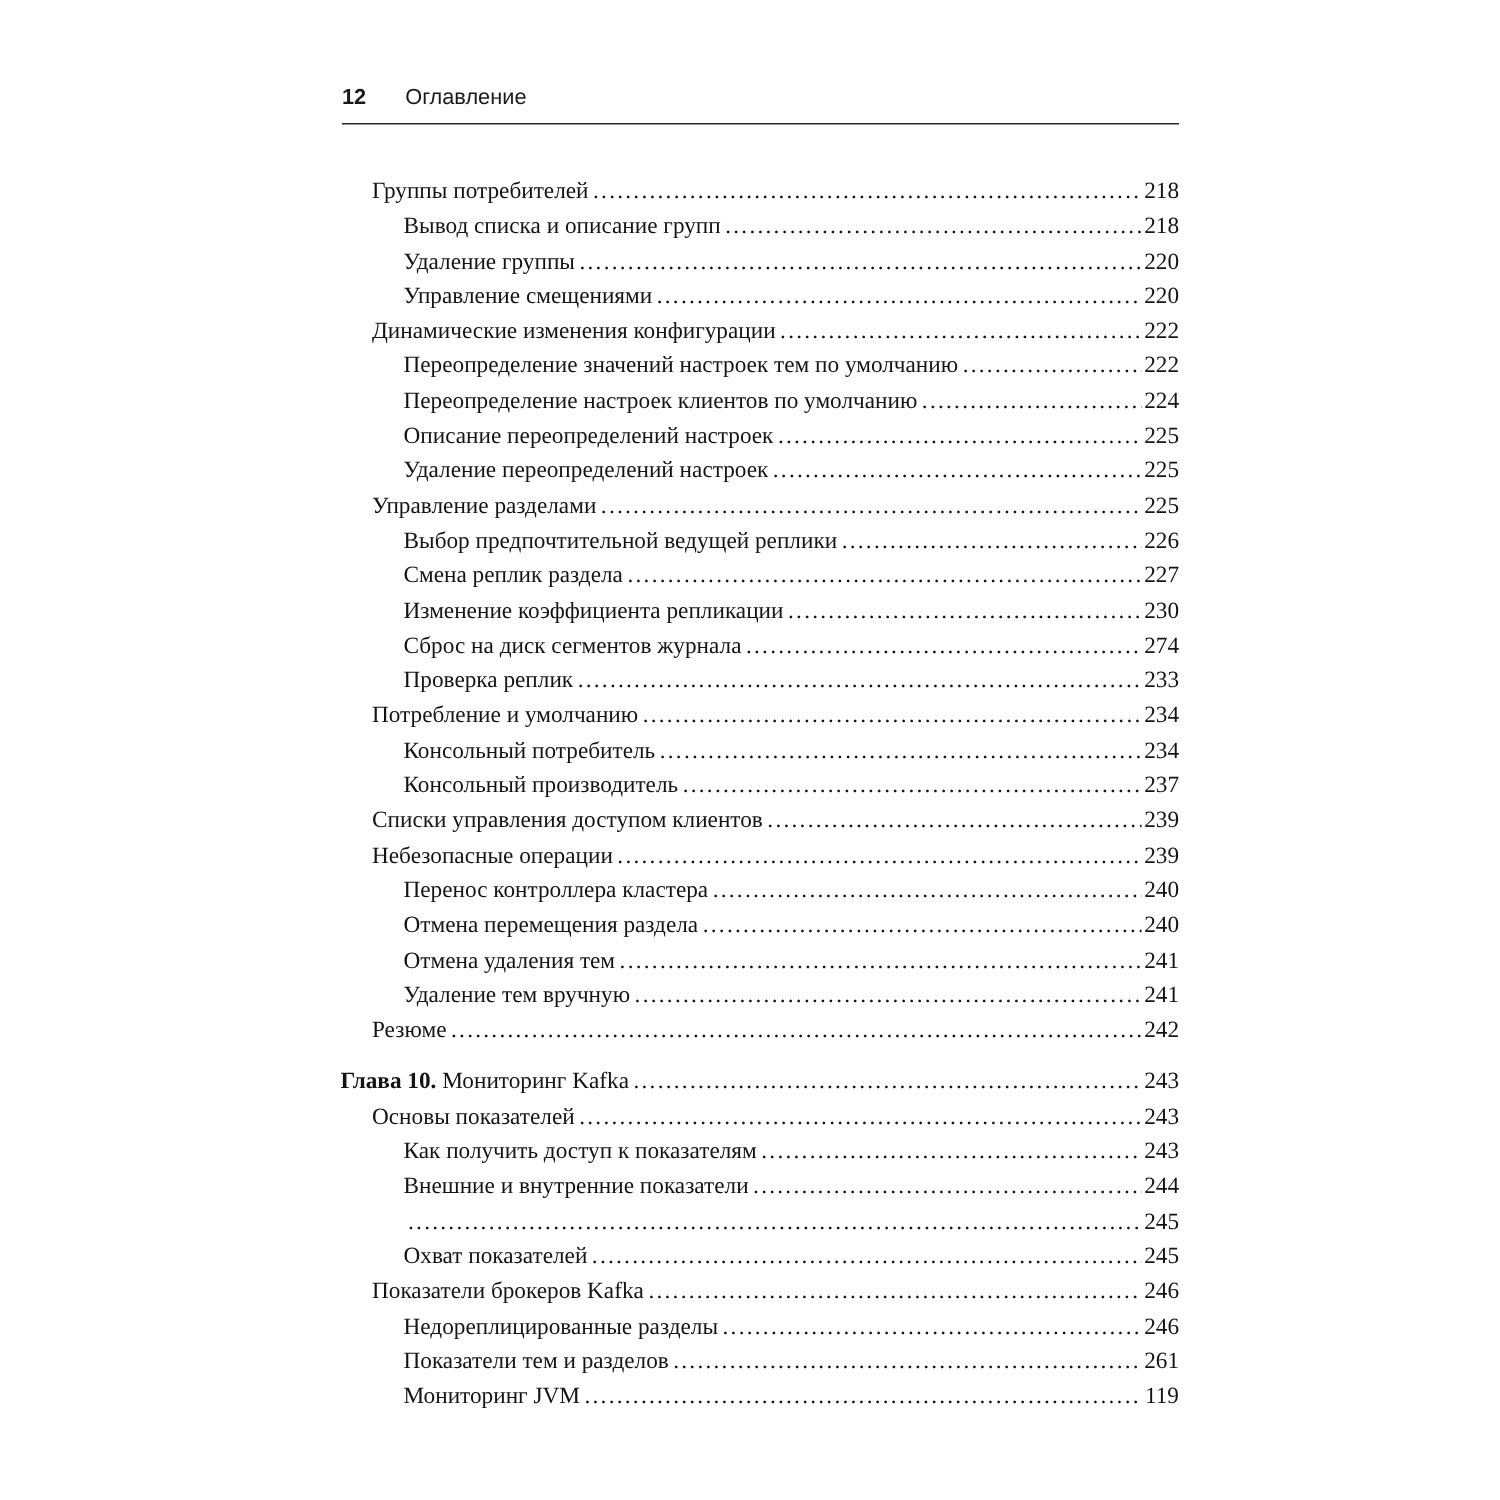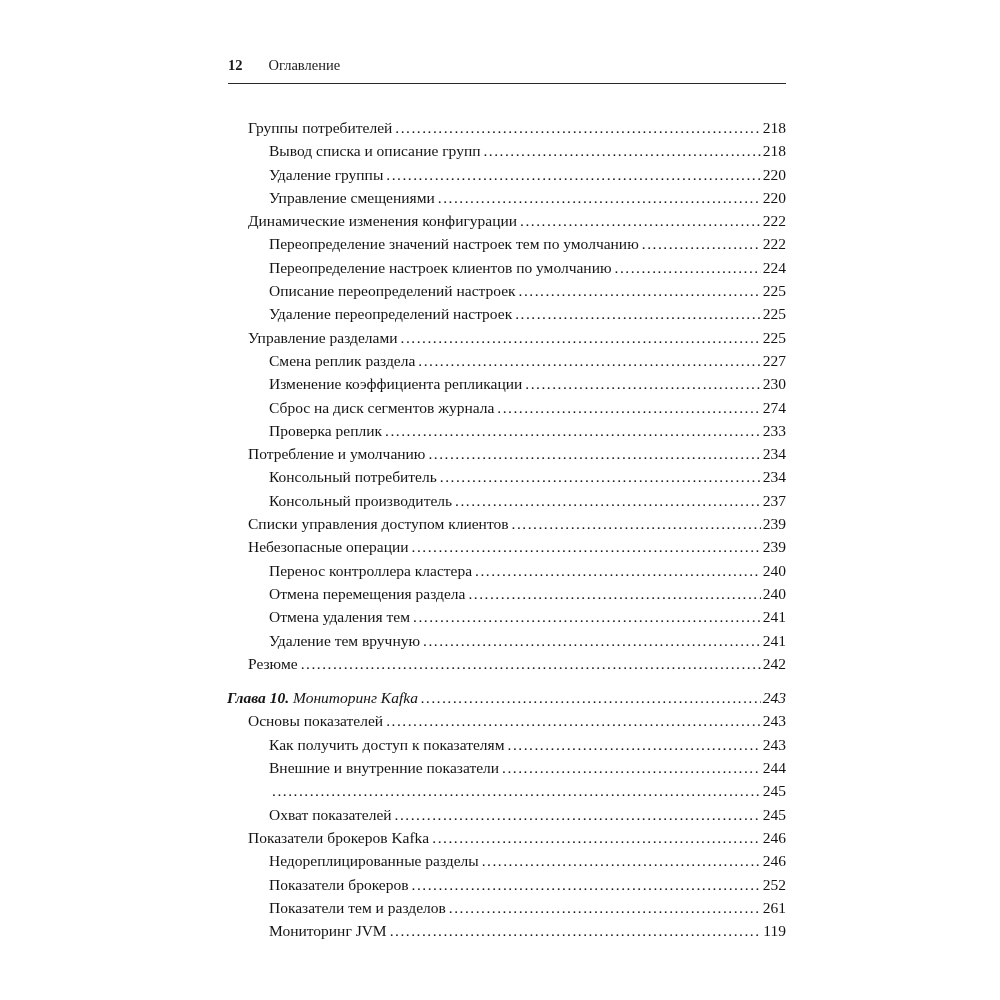--- a/index.html
+++ b/index.html
@@ -15,21 +15,21 @@
     color: #1a1a1a;
     overflow: hidden;
   }
   .running-head {
     position: absolute;
     left: 228px;
     right: 214px;
     top: 57px;
     padding-bottom: 9px;
     border-bottom: 1.5px solid #2a2a2a;
-    font-family: Liberation Serif, serif;
+    font-family: Liberation Sans, sans-serif;
     font-size: 14.5px;
     color: #1a1a1a;
   }
   .running-head .folio {
     font-weight: 700;
     margin-right: 26px;
   }
   .toc-list {
     position: absolute;
     left: 227px;
@@ -38,21 +38,21 @@
     font-family: "Liberation Serif", serif;
     font-size: 15.5px;
     color: #141414;
   }
   .row {
     display: flex;
     align-items: flex-end;
     line-height: 23.3px;
     white-space: nowrap;
   }
-  .row.lvl0 { padding-left: 0; font-style: italic; }
+  .row.lvl0 { padding-left: 0; }
   .row.lvl1 { padding-left: 21px; }
   .row.lvl2 { padding-left: 42px; }
   .row.space-before { margin-top: 11px; }
   .label { flex: 0 0 auto; }
   .chapter-prefix { font-weight: 700; }
   .leader {
     flex: 1 1 auto;
     overflow: hidden;
     margin: 0 2px 0 3px;
     min-width: 10px;
@@ -121,20 +121,25 @@
         <span class="label">Удаление переопределений настроек</span>
         <span class="leader"></span>
         <span class="pagenum">225</span>
       </div>
       <div class="row lvl1">
         <span class="label">Управление разделами</span>
         <span class="leader"></span>
         <span class="pagenum">225</span>
       </div>
       <div class="row lvl2">
+        <span class="label">Выбор предпочтительной ведущей реплики</span>
+        <span class="leader"></span>
+        <span class="pagenum">226</span>
+      </div>
+      <div class="row lvl2">
         <span class="label">Смена реплик раздела</span>
         <span class="leader"></span>
         <span class="pagenum">227</span>
       </div>
       <div class="row lvl2">
         <span class="label">Изменение коэффициента репликации</span>
         <span class="leader"></span>
         <span class="pagenum">230</span>
       </div>
       <div class="row lvl2">
@@ -230,25 +235,20 @@
         <span class="label">Показатели брокеров Kafka</span>
         <span class="leader"></span>
         <span class="pagenum">246</span>
       </div>
       <div class="row lvl2">
         <span class="label">Недореплицированные разделы</span>
         <span class="leader"></span>
         <span class="pagenum">246</span>
       </div>
       <div class="row lvl2">
-        <span class="label">Показатели брокеров</span>
-        <span class="leader"></span>
-        <span class="pagenum">252</span>
-      </div>
-      <div class="row lvl2">
         <span class="label">Показатели тем и разделов</span>
         <span class="leader"></span>
         <span class="pagenum">261</span>
       </div>
       <div class="row lvl2">
         <span class="label">Мониторинг JVM</span>
         <span class="leader"></span>
         <span class="pagenum">119</span>
       </div>
     </div>

